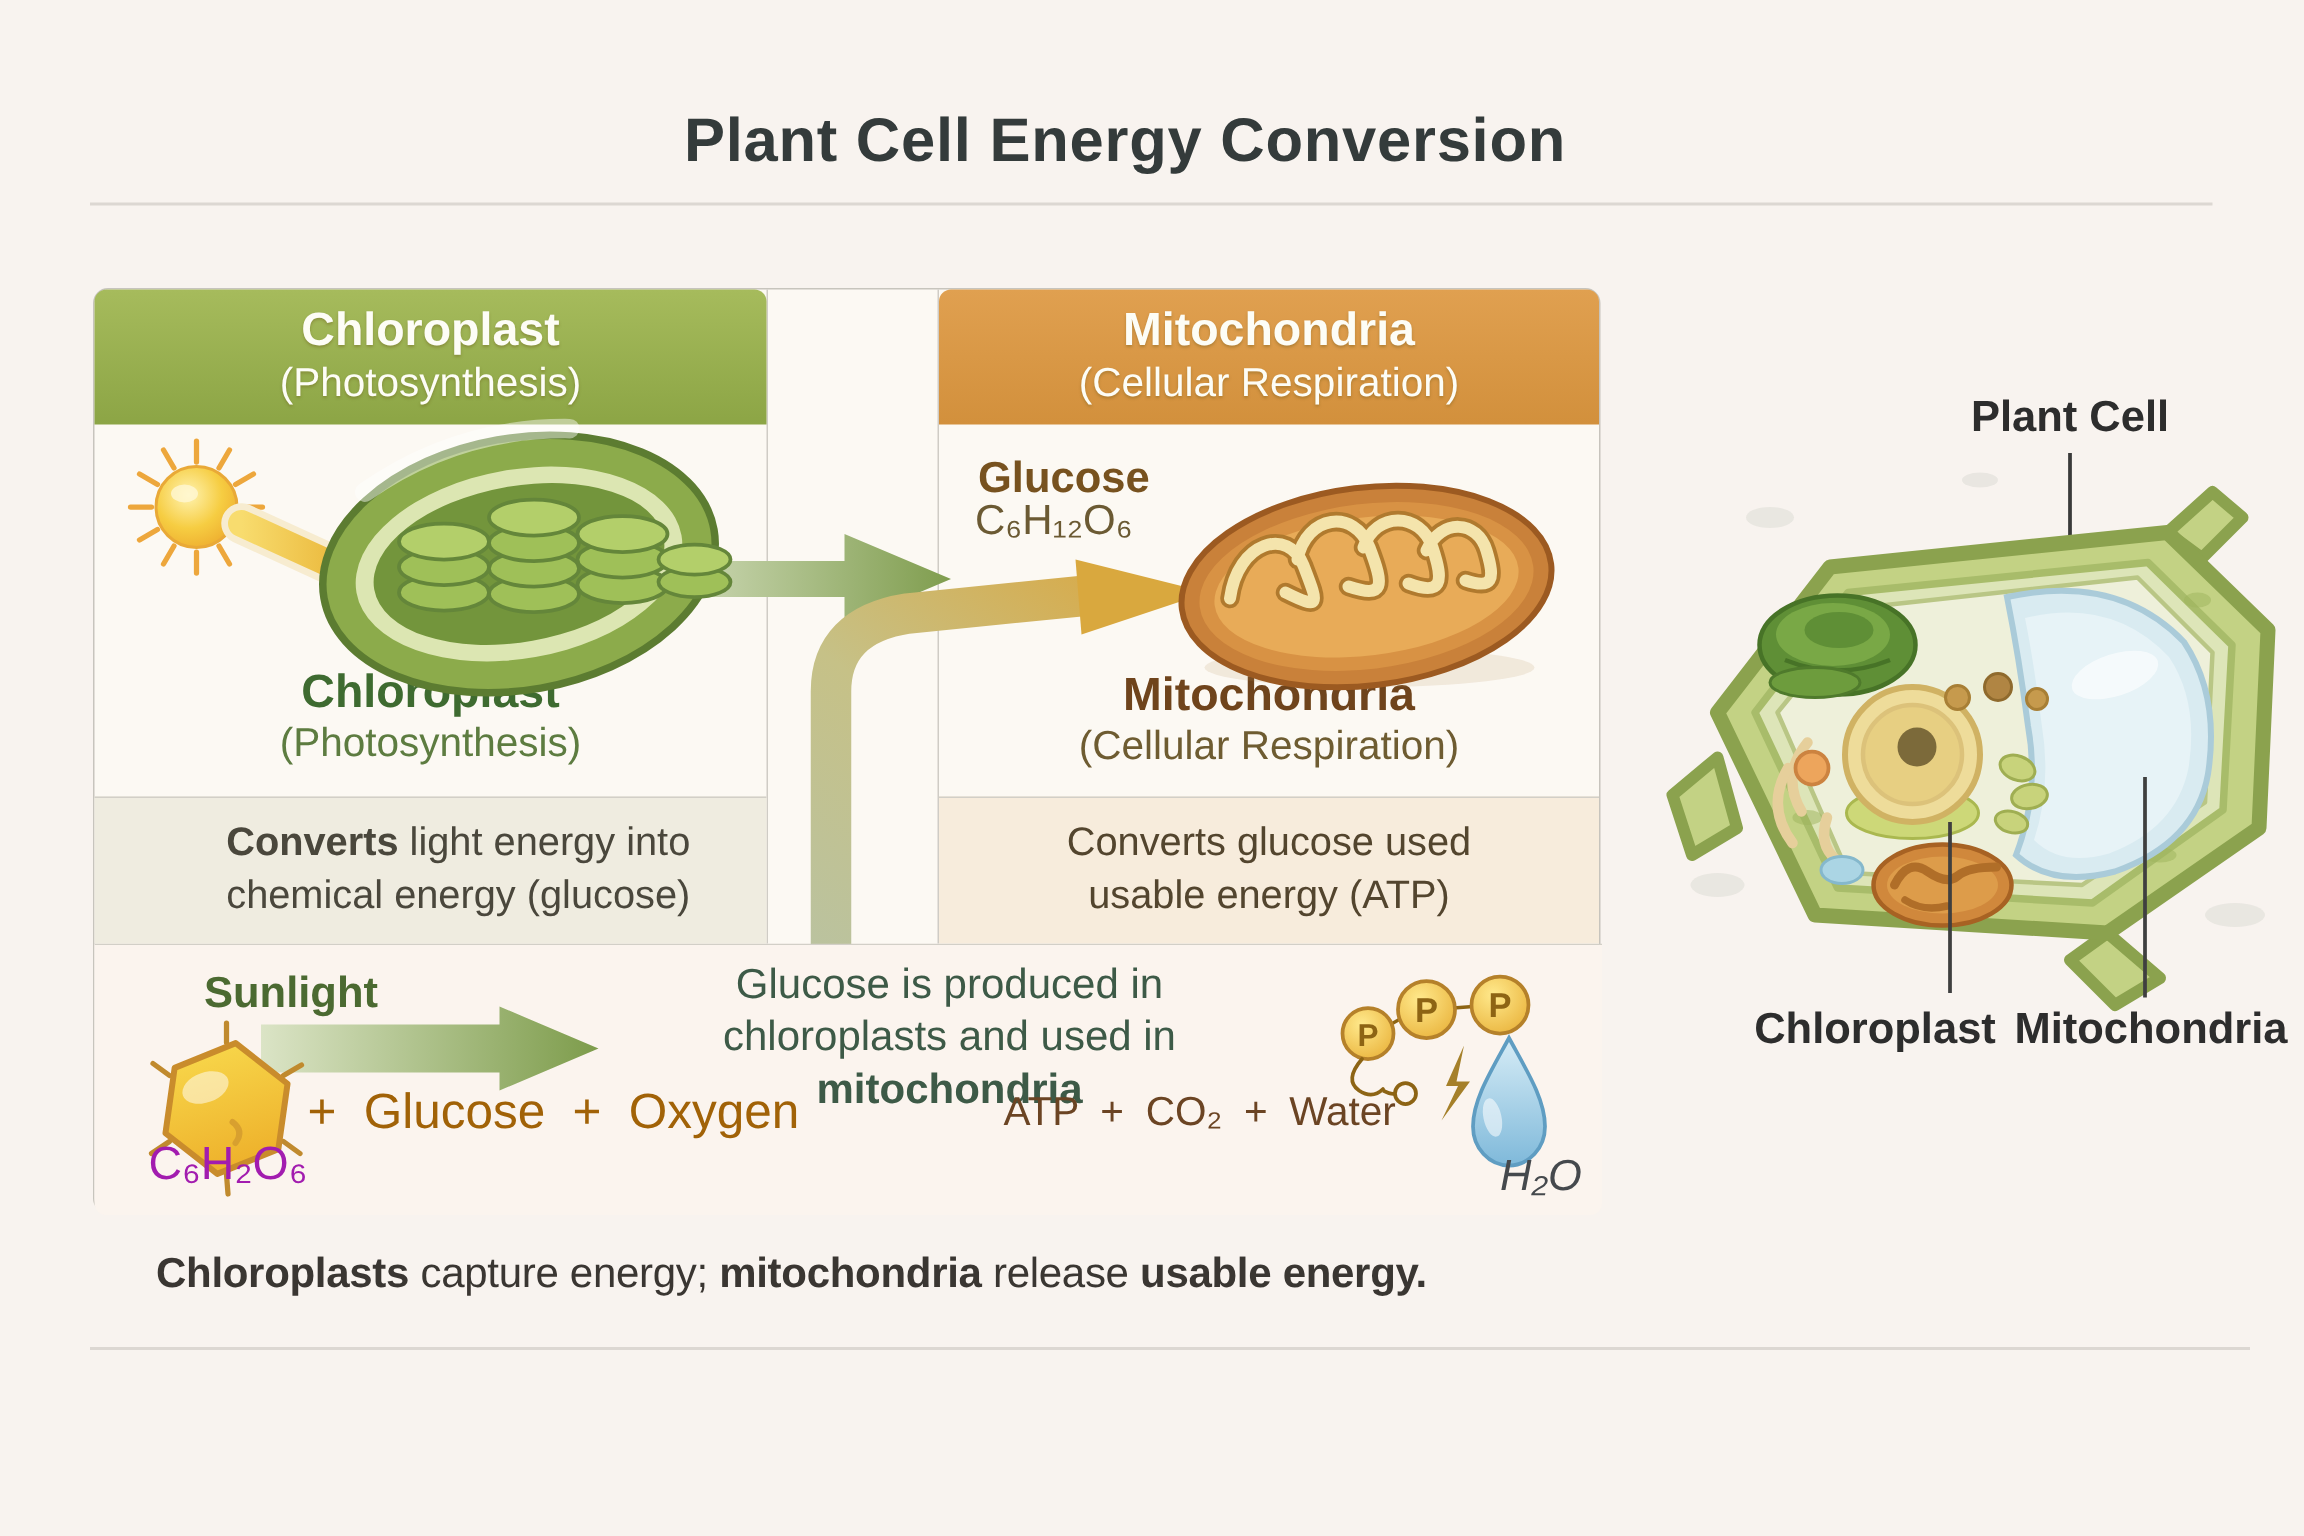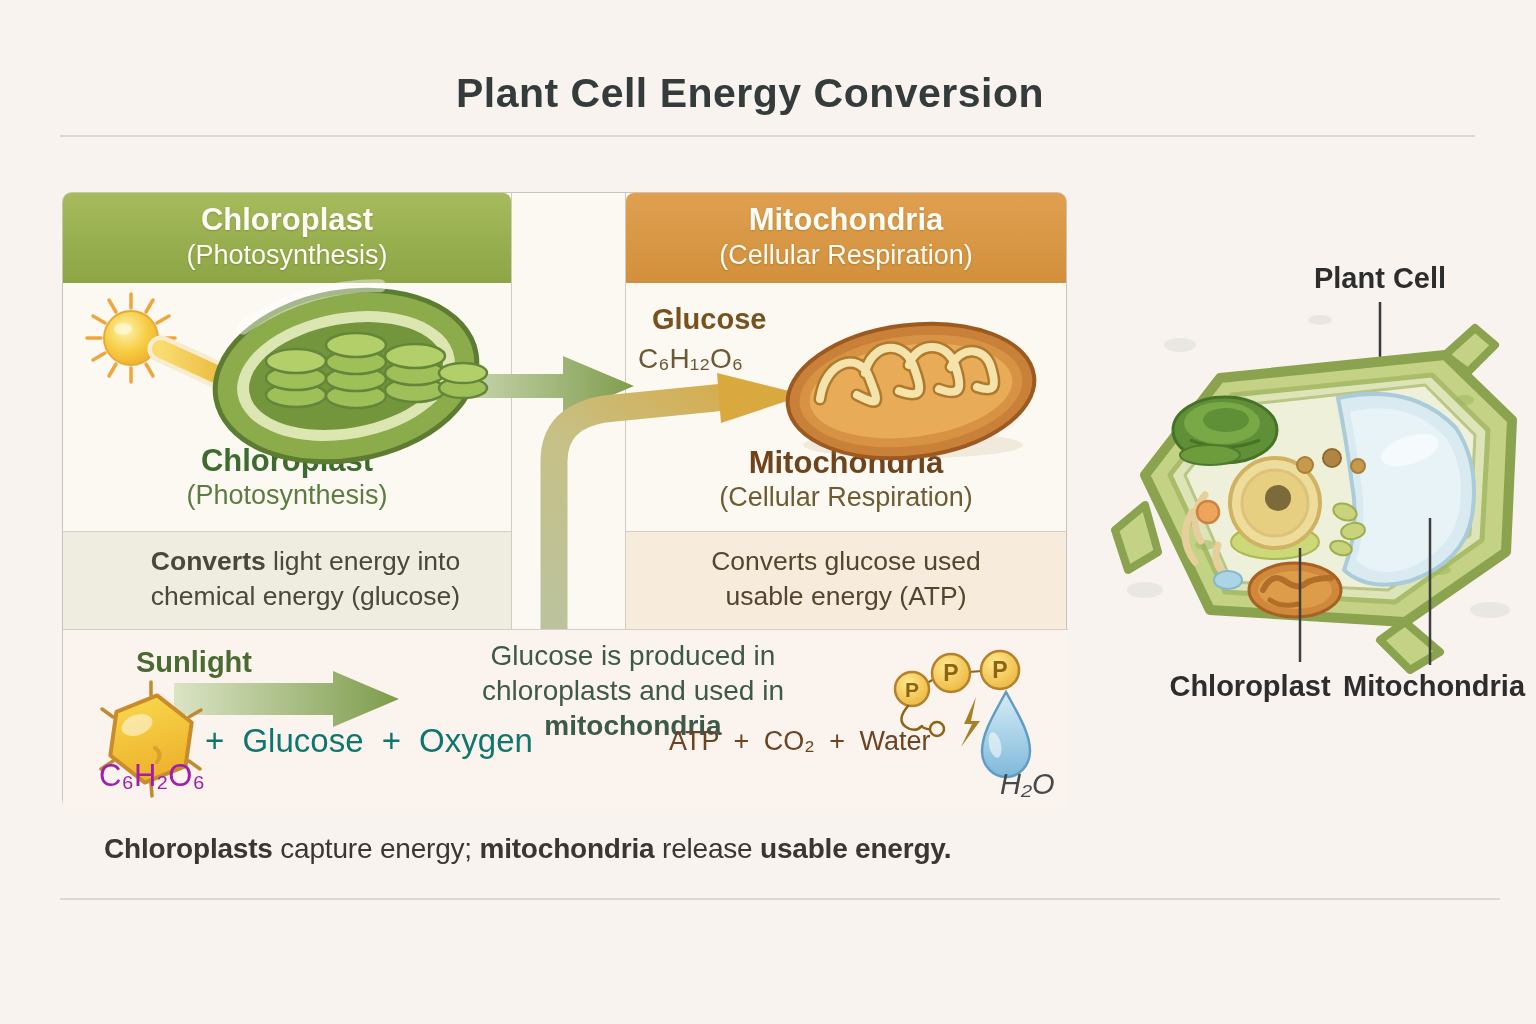--- a/index.html
+++ b/index.html
@@ -57,21 +57,21 @@
   #glucose-label{left:588px;top:100px;font-size:29px;font-weight:700;color:#77521f;margin-top:10px;}
   #glucose-formula-box{left:586px;top:136px;font-size:28px;color:#6b5a33;}
 
   .bottom-row{
     position:absolute;left:0;top:436px;width:1005px;height:181px;
     background:var(--bottom-bg,#fbf4ee);
     border-top:1.5px solid #d2cfc7;box-sizing:border-box;
     border-radius:0 0 8px 8px;
   }
   #sunlight-label{left:73px;top:16px;font-size:29px;font-weight:700;color:#4b6a31;}
-  #eq-reactants{left:142px;top:92px;font-size:33px;color:#0f766e;word-spacing:9px;text-align:right;}
+  #eq-reactants{left:142px;top:92px;font-size:33px;color:#a16207;word-spacing:9px;text-align:right;}
   #eq-glucose-formula{left:36px;top:128px;font-size:31px;color:#a21caf;}
   #eq-note{left:370px;top:8px;width:400px;text-align:center;font-size:28px;line-height:35px;color:var(--note-green,#3d5a47);}
   #eq-products{left:606px;top:96px;font-size:27px;color:var(--products-brown,#6b4423);word-spacing:7px;}
   #water-formula{left:937px;top:138px;font-size:29px;color:#45494d;font-style:italic;}
 
   .caption{left:104px;top:833px;font-size:28px;color:var(--caption-text,#3a3632);letter-spacing:-.2px;}
 
   .cell-label{text-align:center;font-size:29px;font-weight:600;color:#2d2d2d;}
   #plant-cell-label{left:1280px;top:262px;width:200px;}
   #cell-chloro-label{left:1150px;top:670px;width:200px;}
@@ -100,21 +100,21 @@
       <span>chemical energy (glucose)</span>
     </div>
   </div>
 
   <div class="col" id="col-right">
     <div class="box-header" id="header-mitochondria">
       <div class="h1">Mitochondria</div>
       <div class="h2">(Cellular Respiration)</div>
     </div>
     <div class="abs" id="glucose-label" style="left:26px;top:100px;">Glucose</div>
-    <div class="abs" id="glucose-formula-box" style="left:12px;top:138px;margin-top:12px;">C₆H₁₂O₆</div>
+    <div class="abs" id="glucose-formula-box" style="left:24px;top:138px;">C₆H₁₂O₆</div>
     <div class="abs organ-title" id="mito-title">Mitochondria</div>
     <div class="abs organ-sub" id="mito-sub">(Cellular Respiration)</div>
     <div class="desc" id="desc-right">
       <span>Converts glucose used</span><br>
       <span>usable energy (ATP)</span>
     </div>
   </div>
 
   <svg class="abs overlay" style="left:0;top:0;" width="1005" height="617" viewBox="0 0 1005 617">
     <defs>

